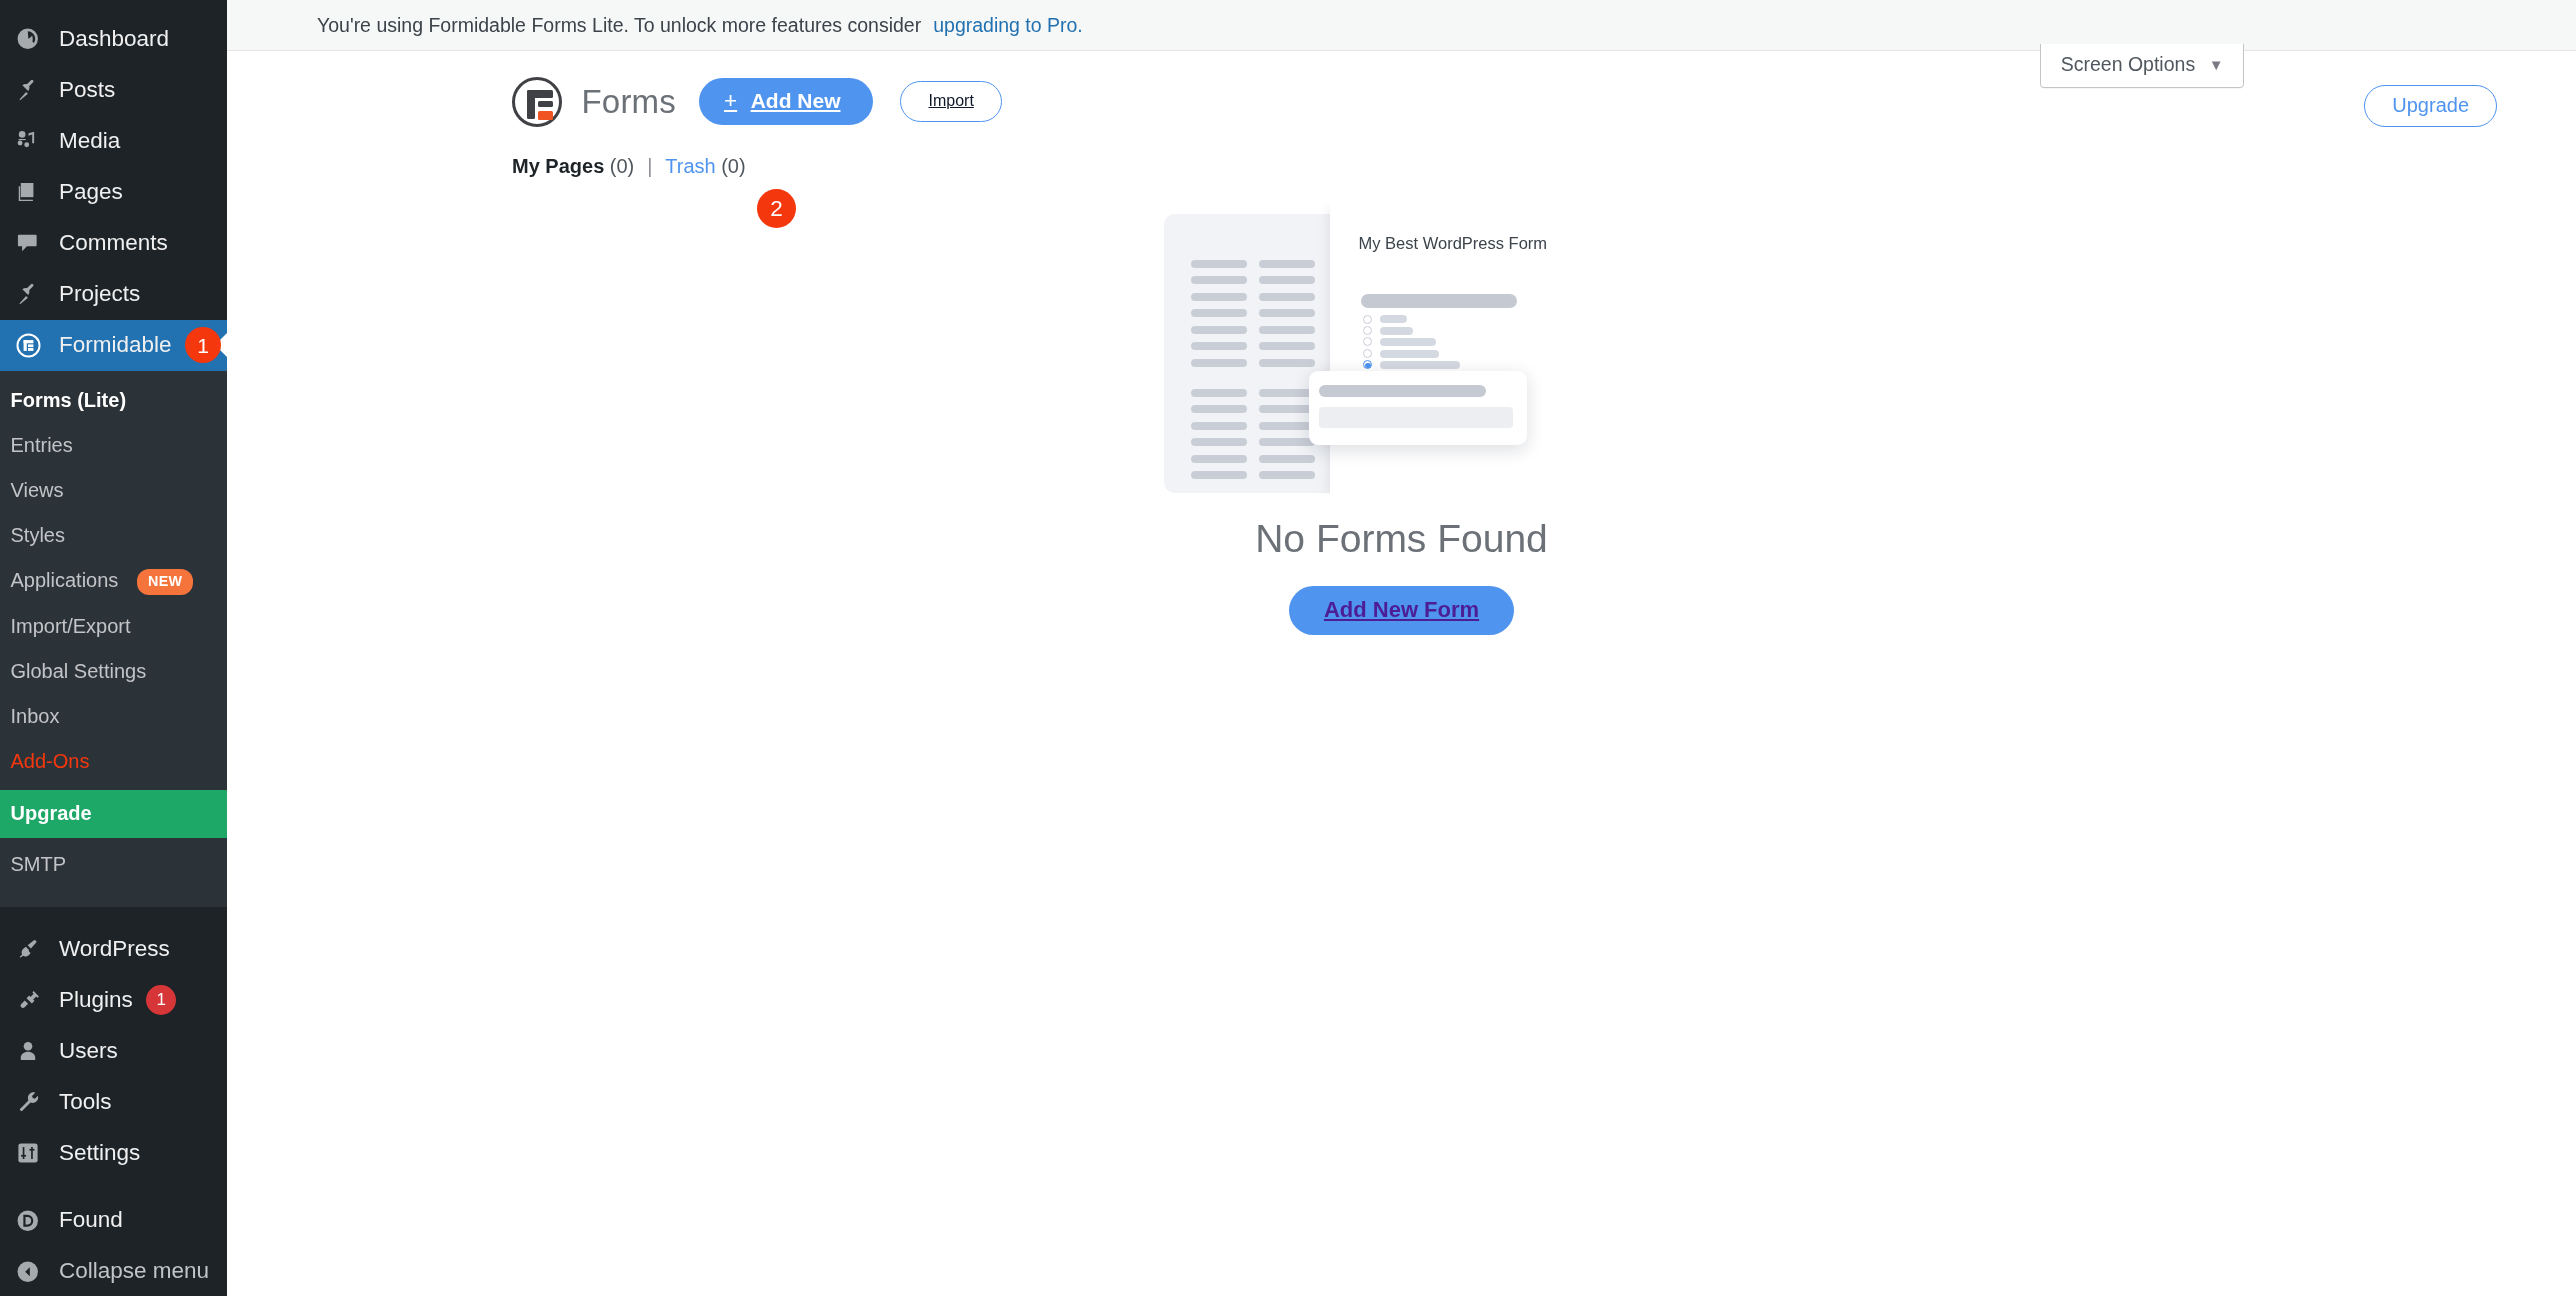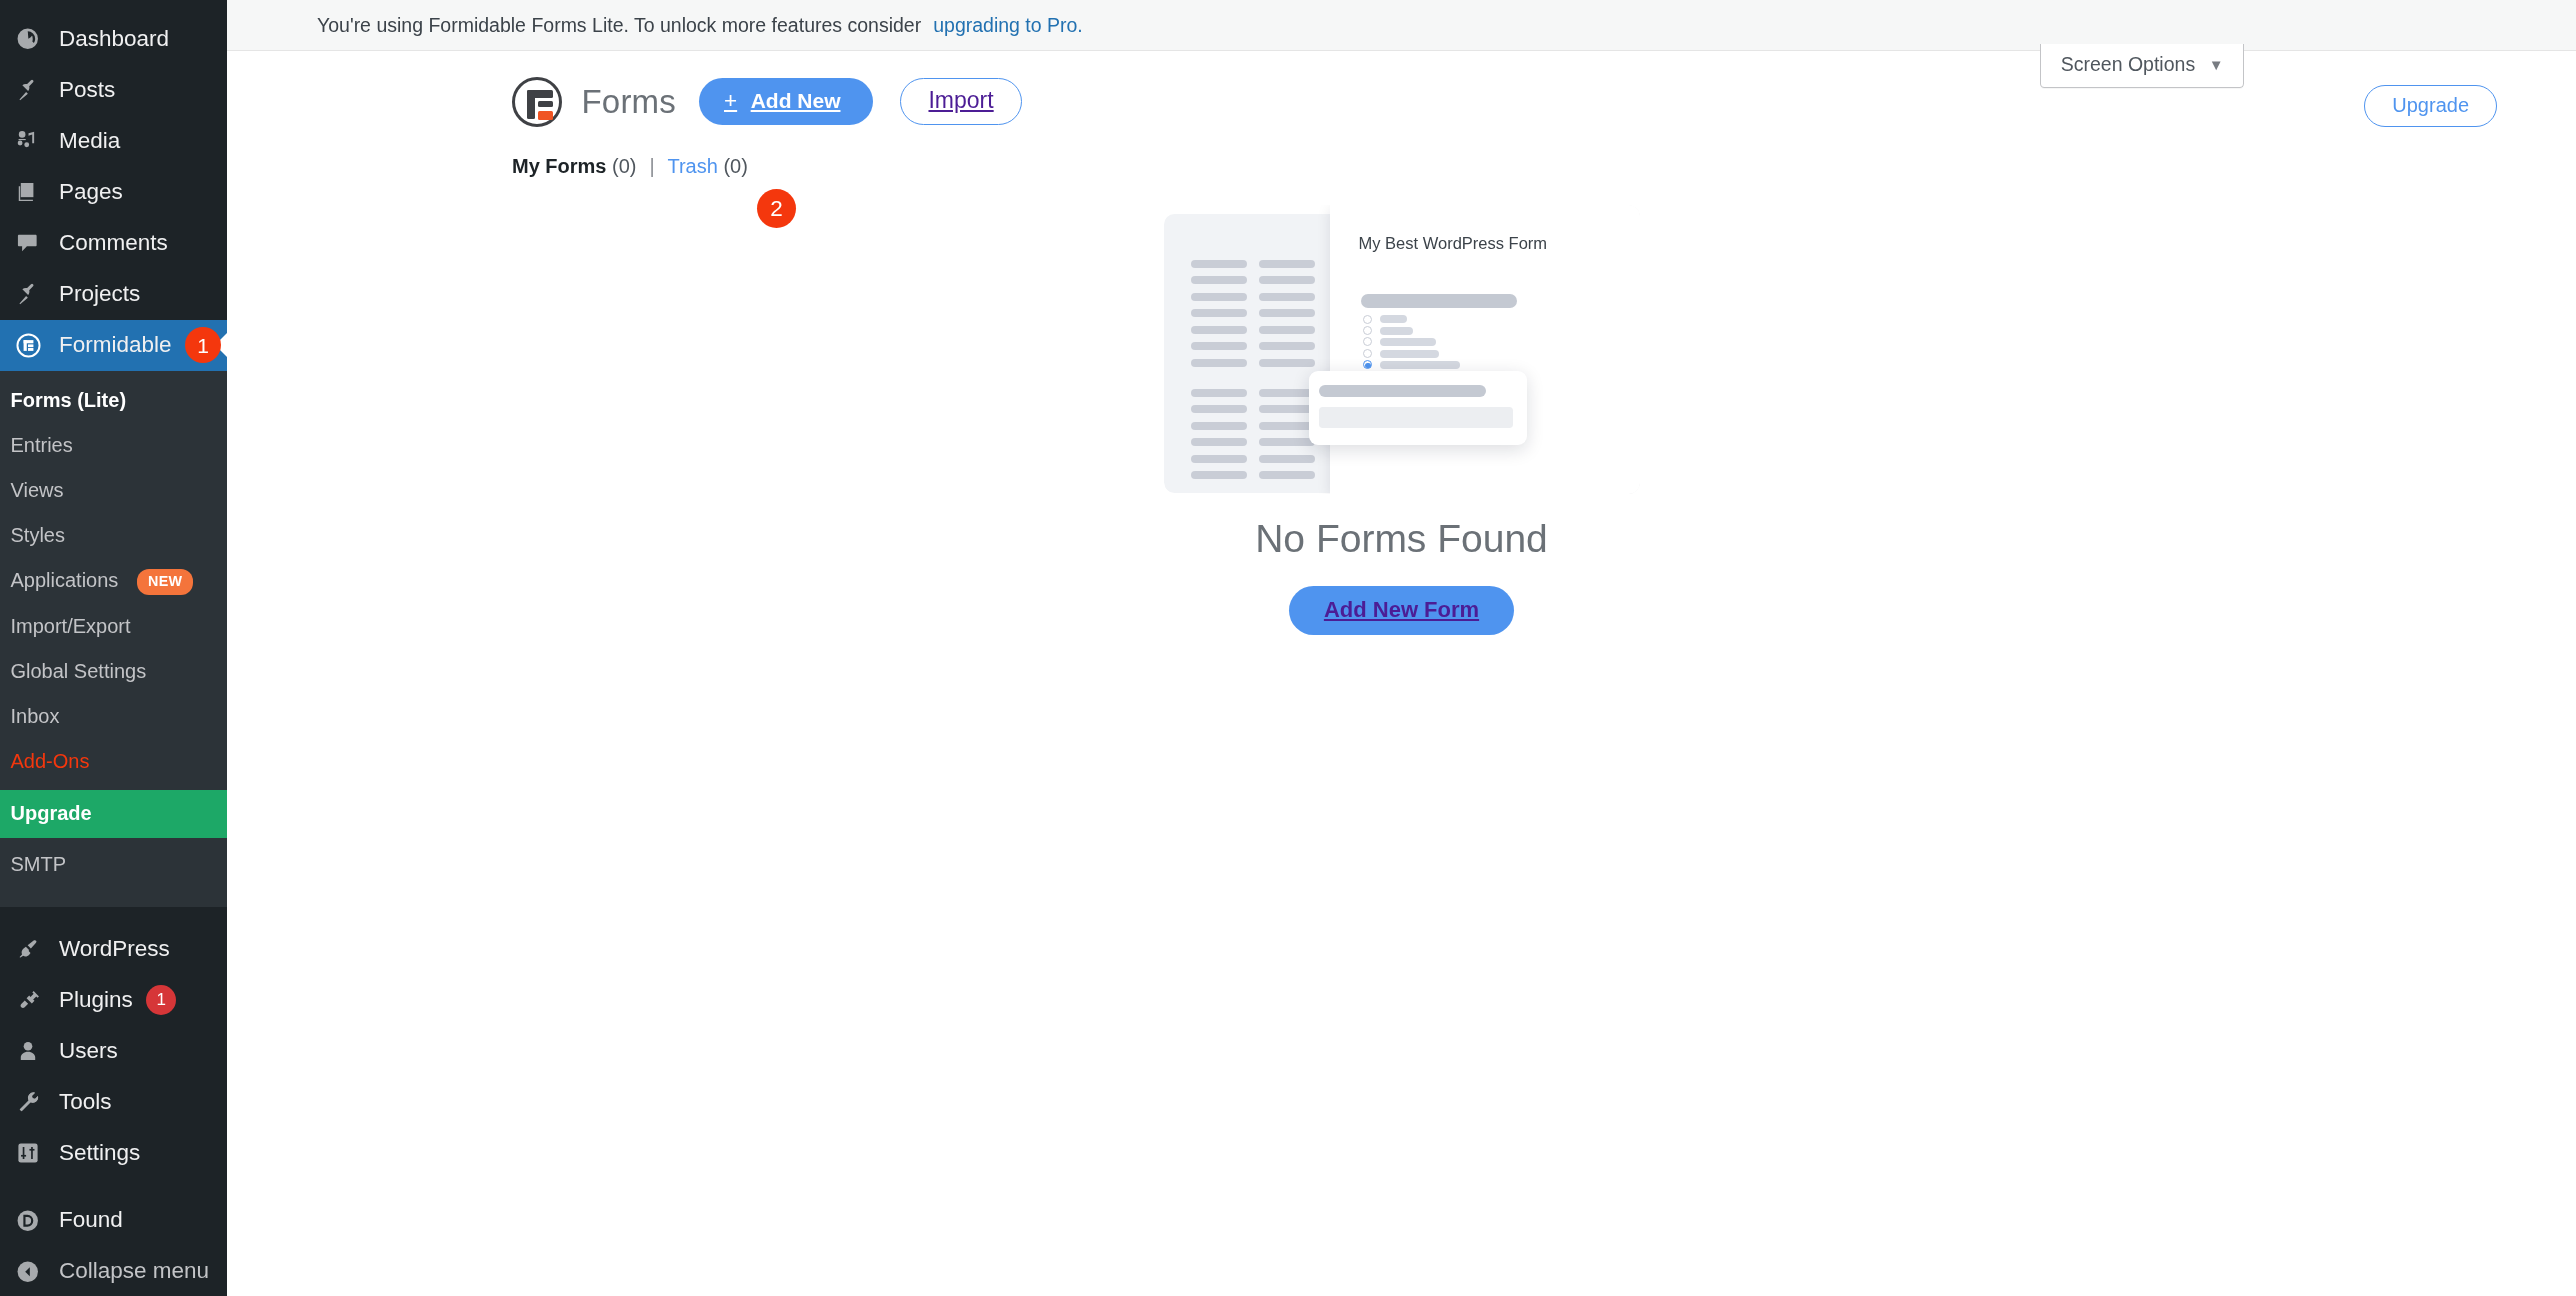--- a/index.html
+++ b/index.html
@@ -256,23 +256,23 @@
     gap: 13.5px;
     font-weight: bold;
     line-height: 1;
     position: relative;
   }
   #add-new-btn .plus { font-size: 22.5px; font-weight: normal; }
 
   #import-btn {
     margin-left: 27px;
     border: 1.5px solid #4f94ef;
-    color: #4c1d95;
+    color: #0f172a;
     border-radius: 30px;
-    font-size: 23px;
+    font-size: 16px;
     padding: 10.5px 27px 12px 27px;
     background: #fff;
     line-height: 1;
   }
 
   
   #marker-2 {
     position: absolute;
     left: 530px;
     top: 138px;
@@ -622,21 +622,21 @@
       <h1 id="page-title">Forms</h1>
       <a id="add-new-btn" href="#">
         <span class="plus">+</span>
         <span>Add New</span>
       </a>
       <a id="import-btn" href="#">Import</a>
       <div id="marker-2">2</div>
     </div>
 
     <div id="filter-row">
-      <span class="lbl-current">My Forms</span>
+      <span class="lbl-current">My Pages</span>
       <span class="cnt">(0)</span>
       <span class="pipe">|</span>
       <span class="lbl-trash">Trash</span>
       <span class="cnt">(0)</span>
     </div>
 
     <div id="empty-state">
 
       <div id="illus">
         <div class="card-left"></div>

